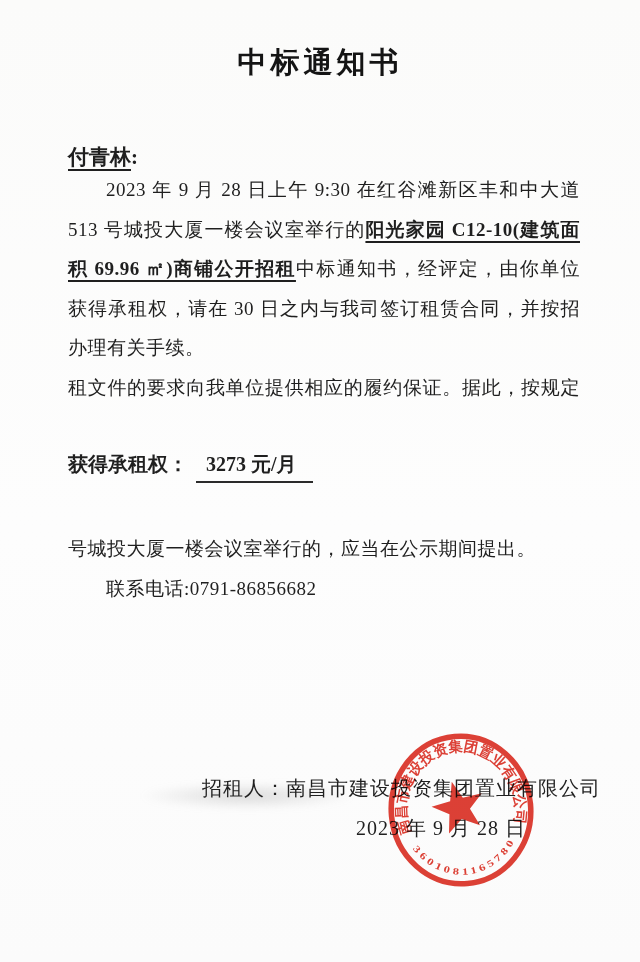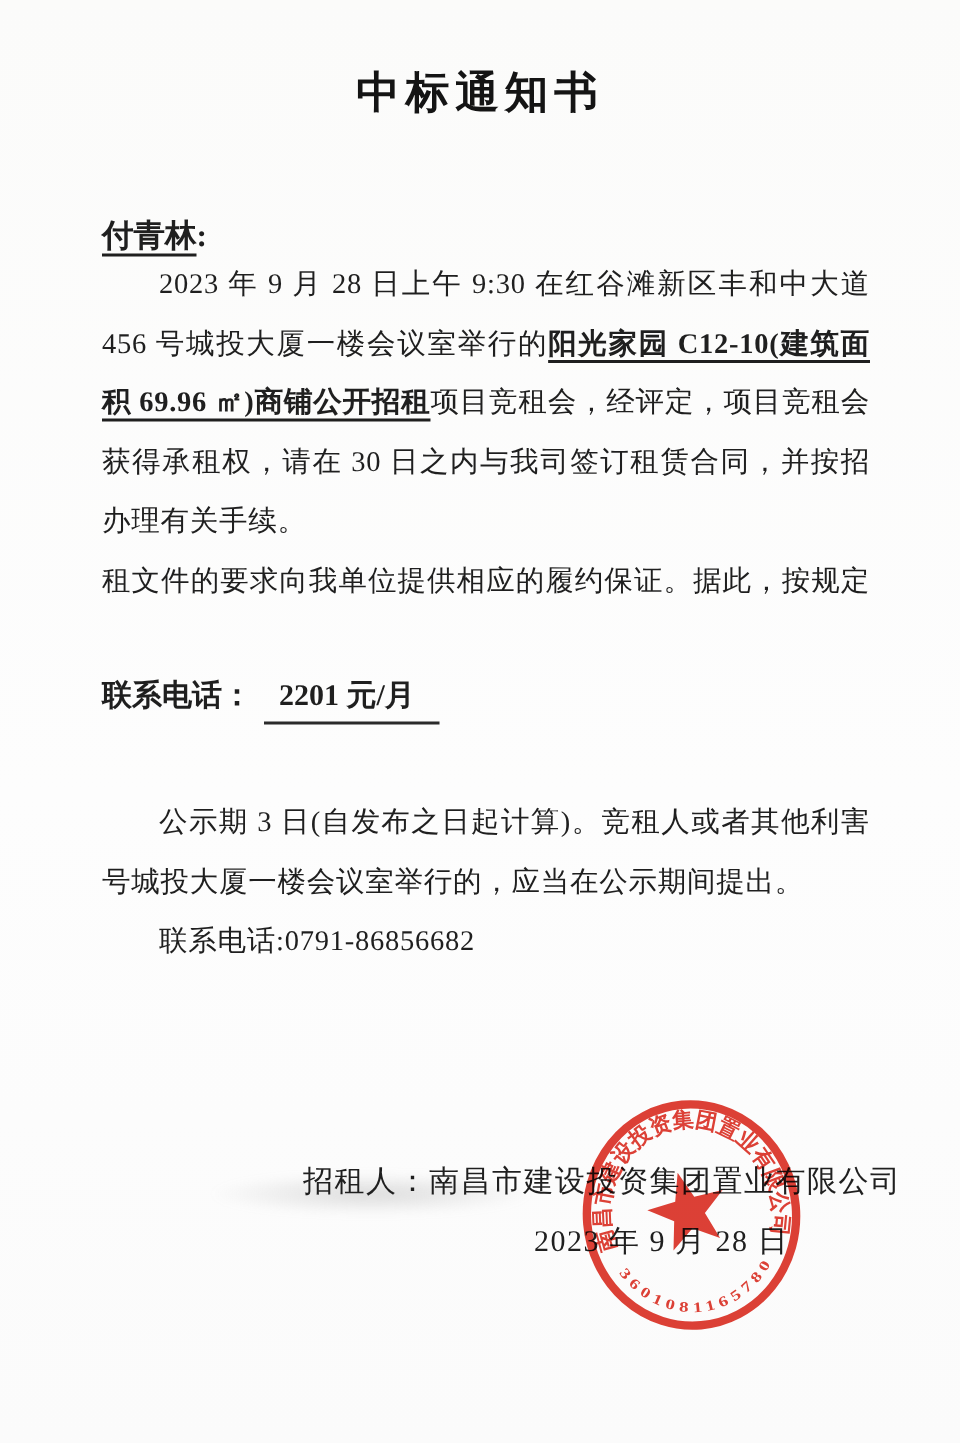--- a/index.html
+++ b/index.html
@@ -73,31 +73,30 @@
 <body>
 
 <div class="page" style="color: rgb(31, 31, 31);">
 
   <h1 class="title">中标通知书</h1>
 
   <div class="recipient"><span class="uname">付青林</span><span>:</span></div>
 
   <div class="para para1">
     <div class="line just indent">2023 年 9 月 28 日上午 9:30 在红谷滩新区丰和中大道</div>
-    <div class="line just"><span>456 号城投大厦一楼会议室举行的</span><span class="bold-ul">阳光家园 C12-10(建筑面</span></div>
-    <div class="line just"><span class="bold-ul">积 69.96 ㎡)商铺公开招租</span><span>项目竞租会，经评定，项目竞租会</span></div>
+    <div class="line just"><span>513 号城投大厦一楼会议室举行的</span><span class="bold-ul">阳光家园 C12-10(建筑面</span></div>
+    <div class="line just"><span class="bold-ul">积 69.96 ㎡)商铺公开招租</span><span>中标通知书，经评定，由你单位</span></div>
     <div class="line just">获得承租权，请在 30 日之内与我司签订租赁合同，并按招</div>
     <div class="line">办理有关手续。</div>
     <div class="line just">租文件的要求向我单位提供相应的履约保证。据此，按规定</div>
   </div>
 
-  <div class="result"><span class="result-label">联系电话：</span><span class="result-value">2201 元/月</span></div>
+  <div class="result"><span class="result-label">获得承租权：</span><span class="result-value">3273 元/月</span></div>
 
   <div class="para para2">
-    <div class="line just indent">公示期 3 日(自发布之日起计算)。竞租人或者其他利害</div>
     <div class="line">号城投大厦一楼会议室举行的，应当在公示期间提出。</div>
     <div class="line indent">联系电话:0791-86856682</div>
   </div>
 
   <div class="smudge"></div>
 
   <div class="sig-line1"><span>招租人：</span><span>南昌市建设投资集团置业有限公司</span></div>
 
   <div class="sig-date">2023 年 9 月 28 日</div>
 

